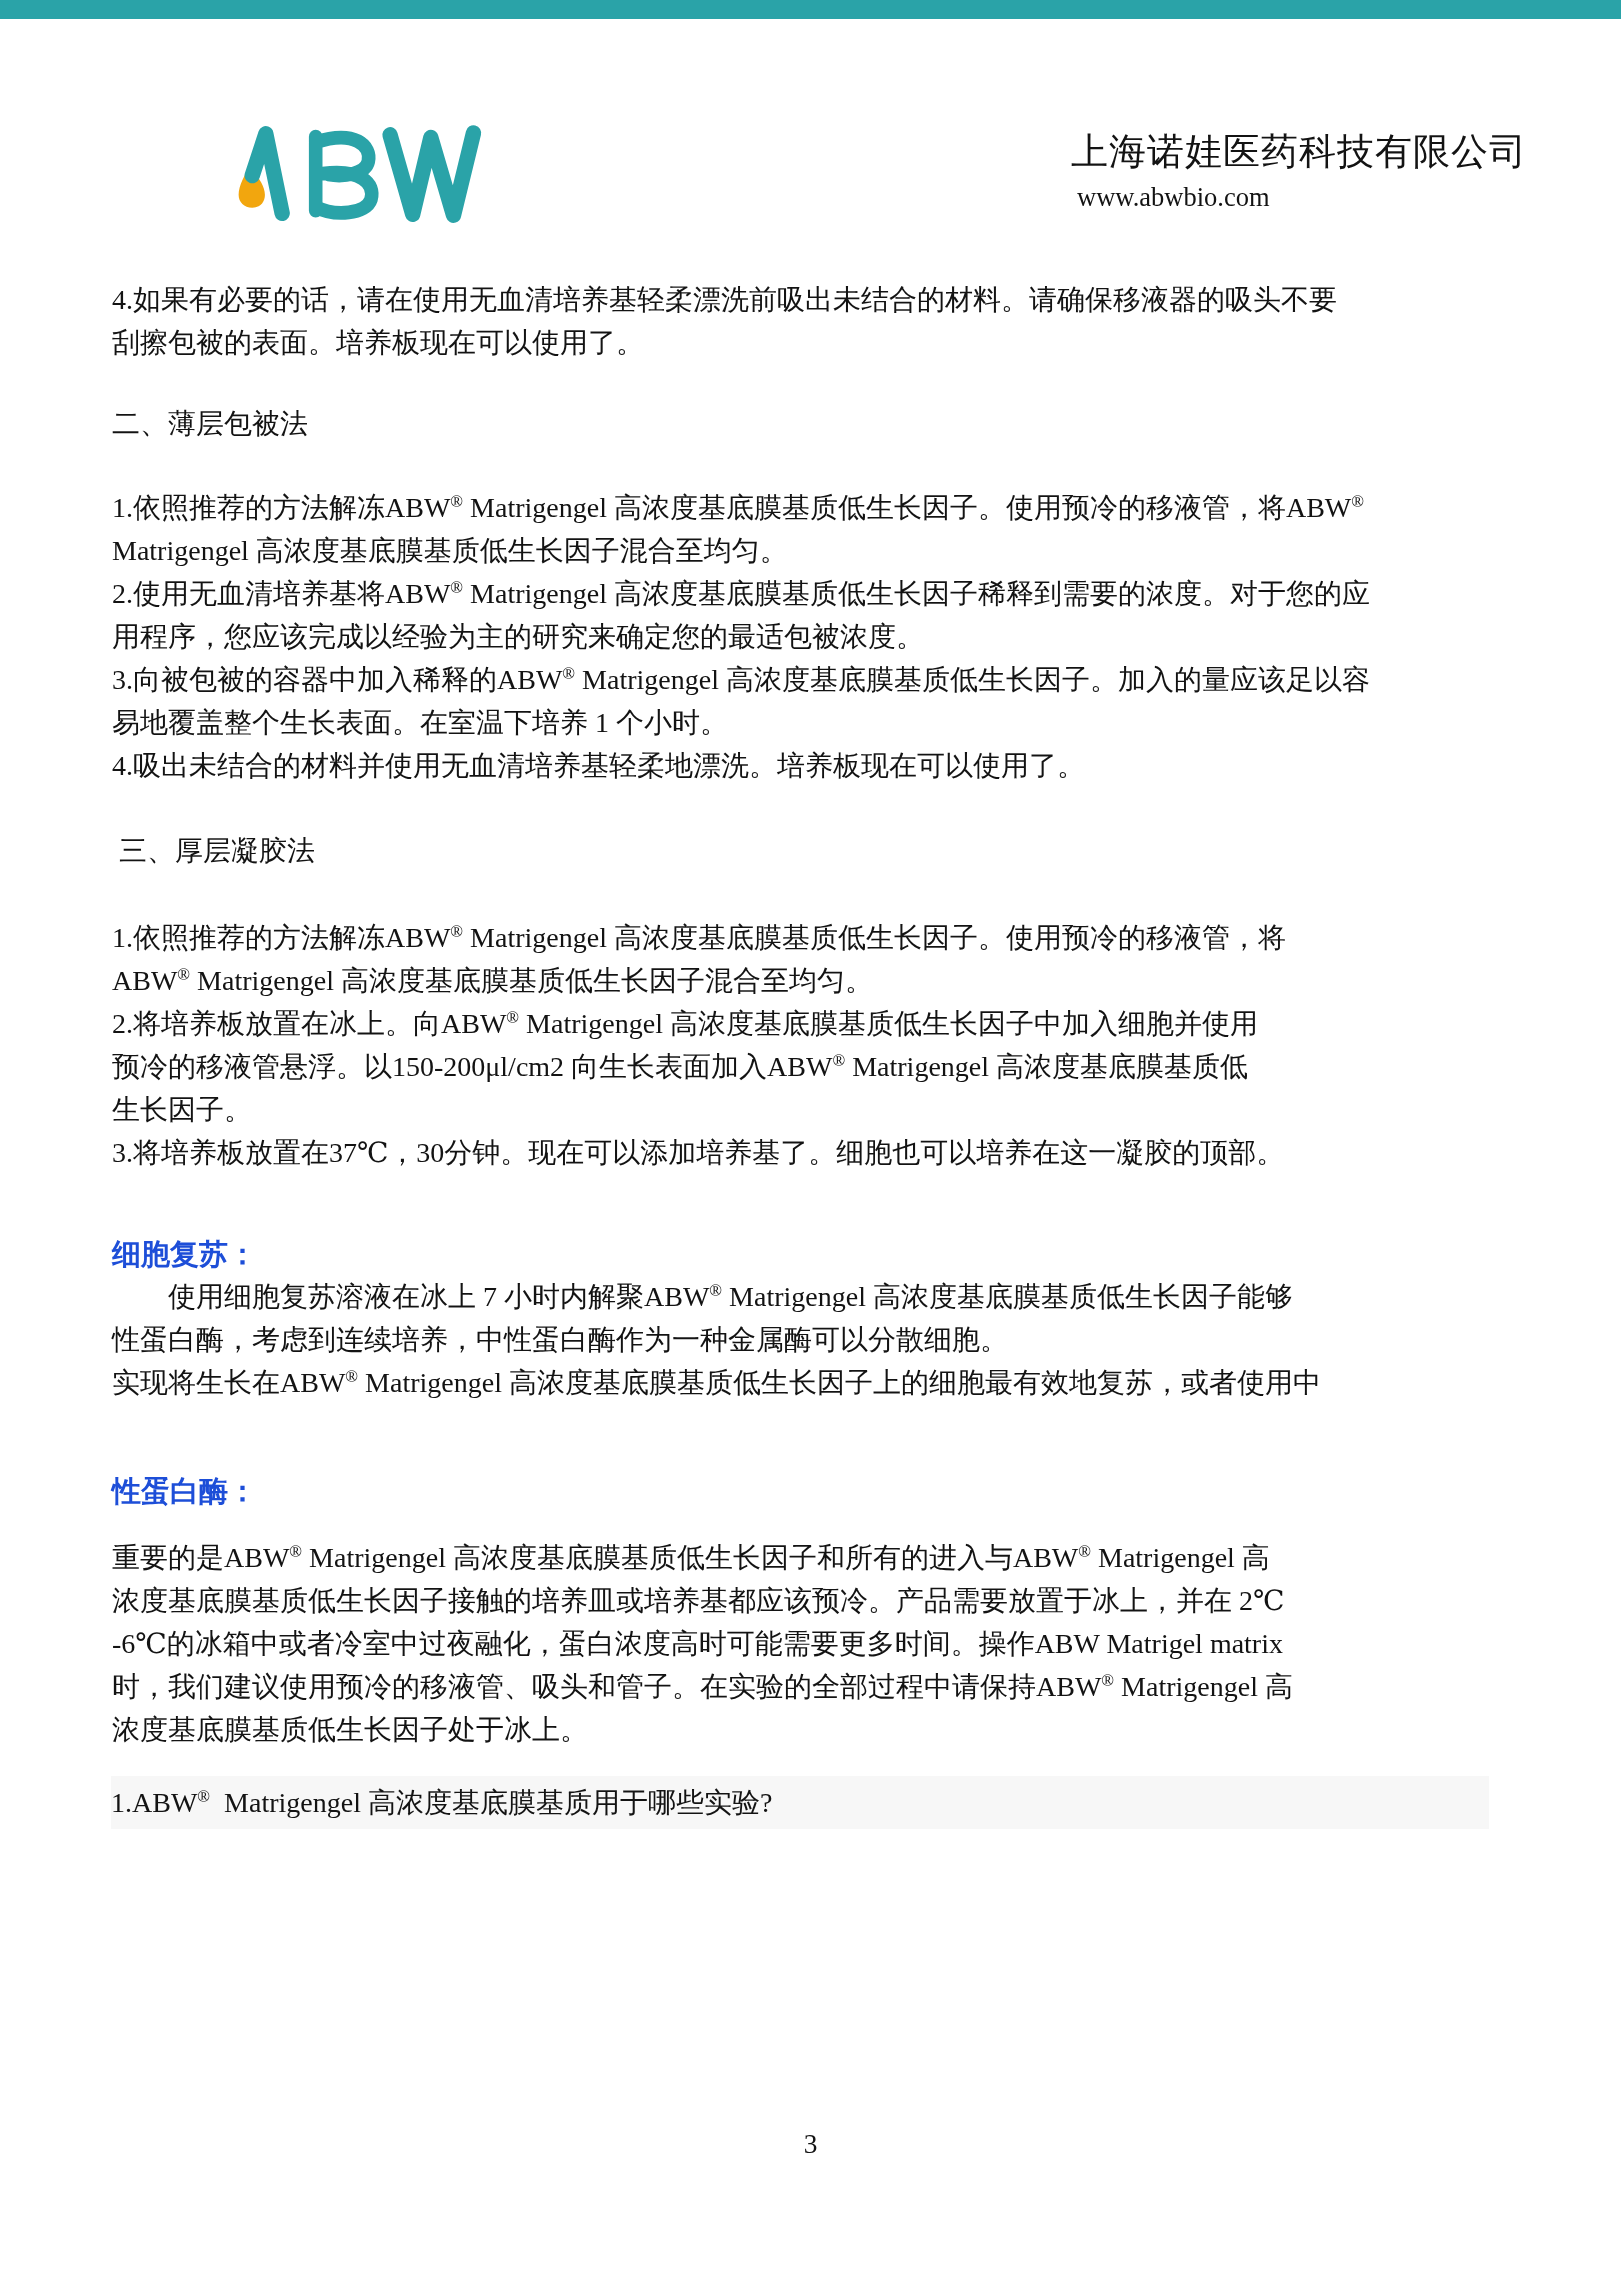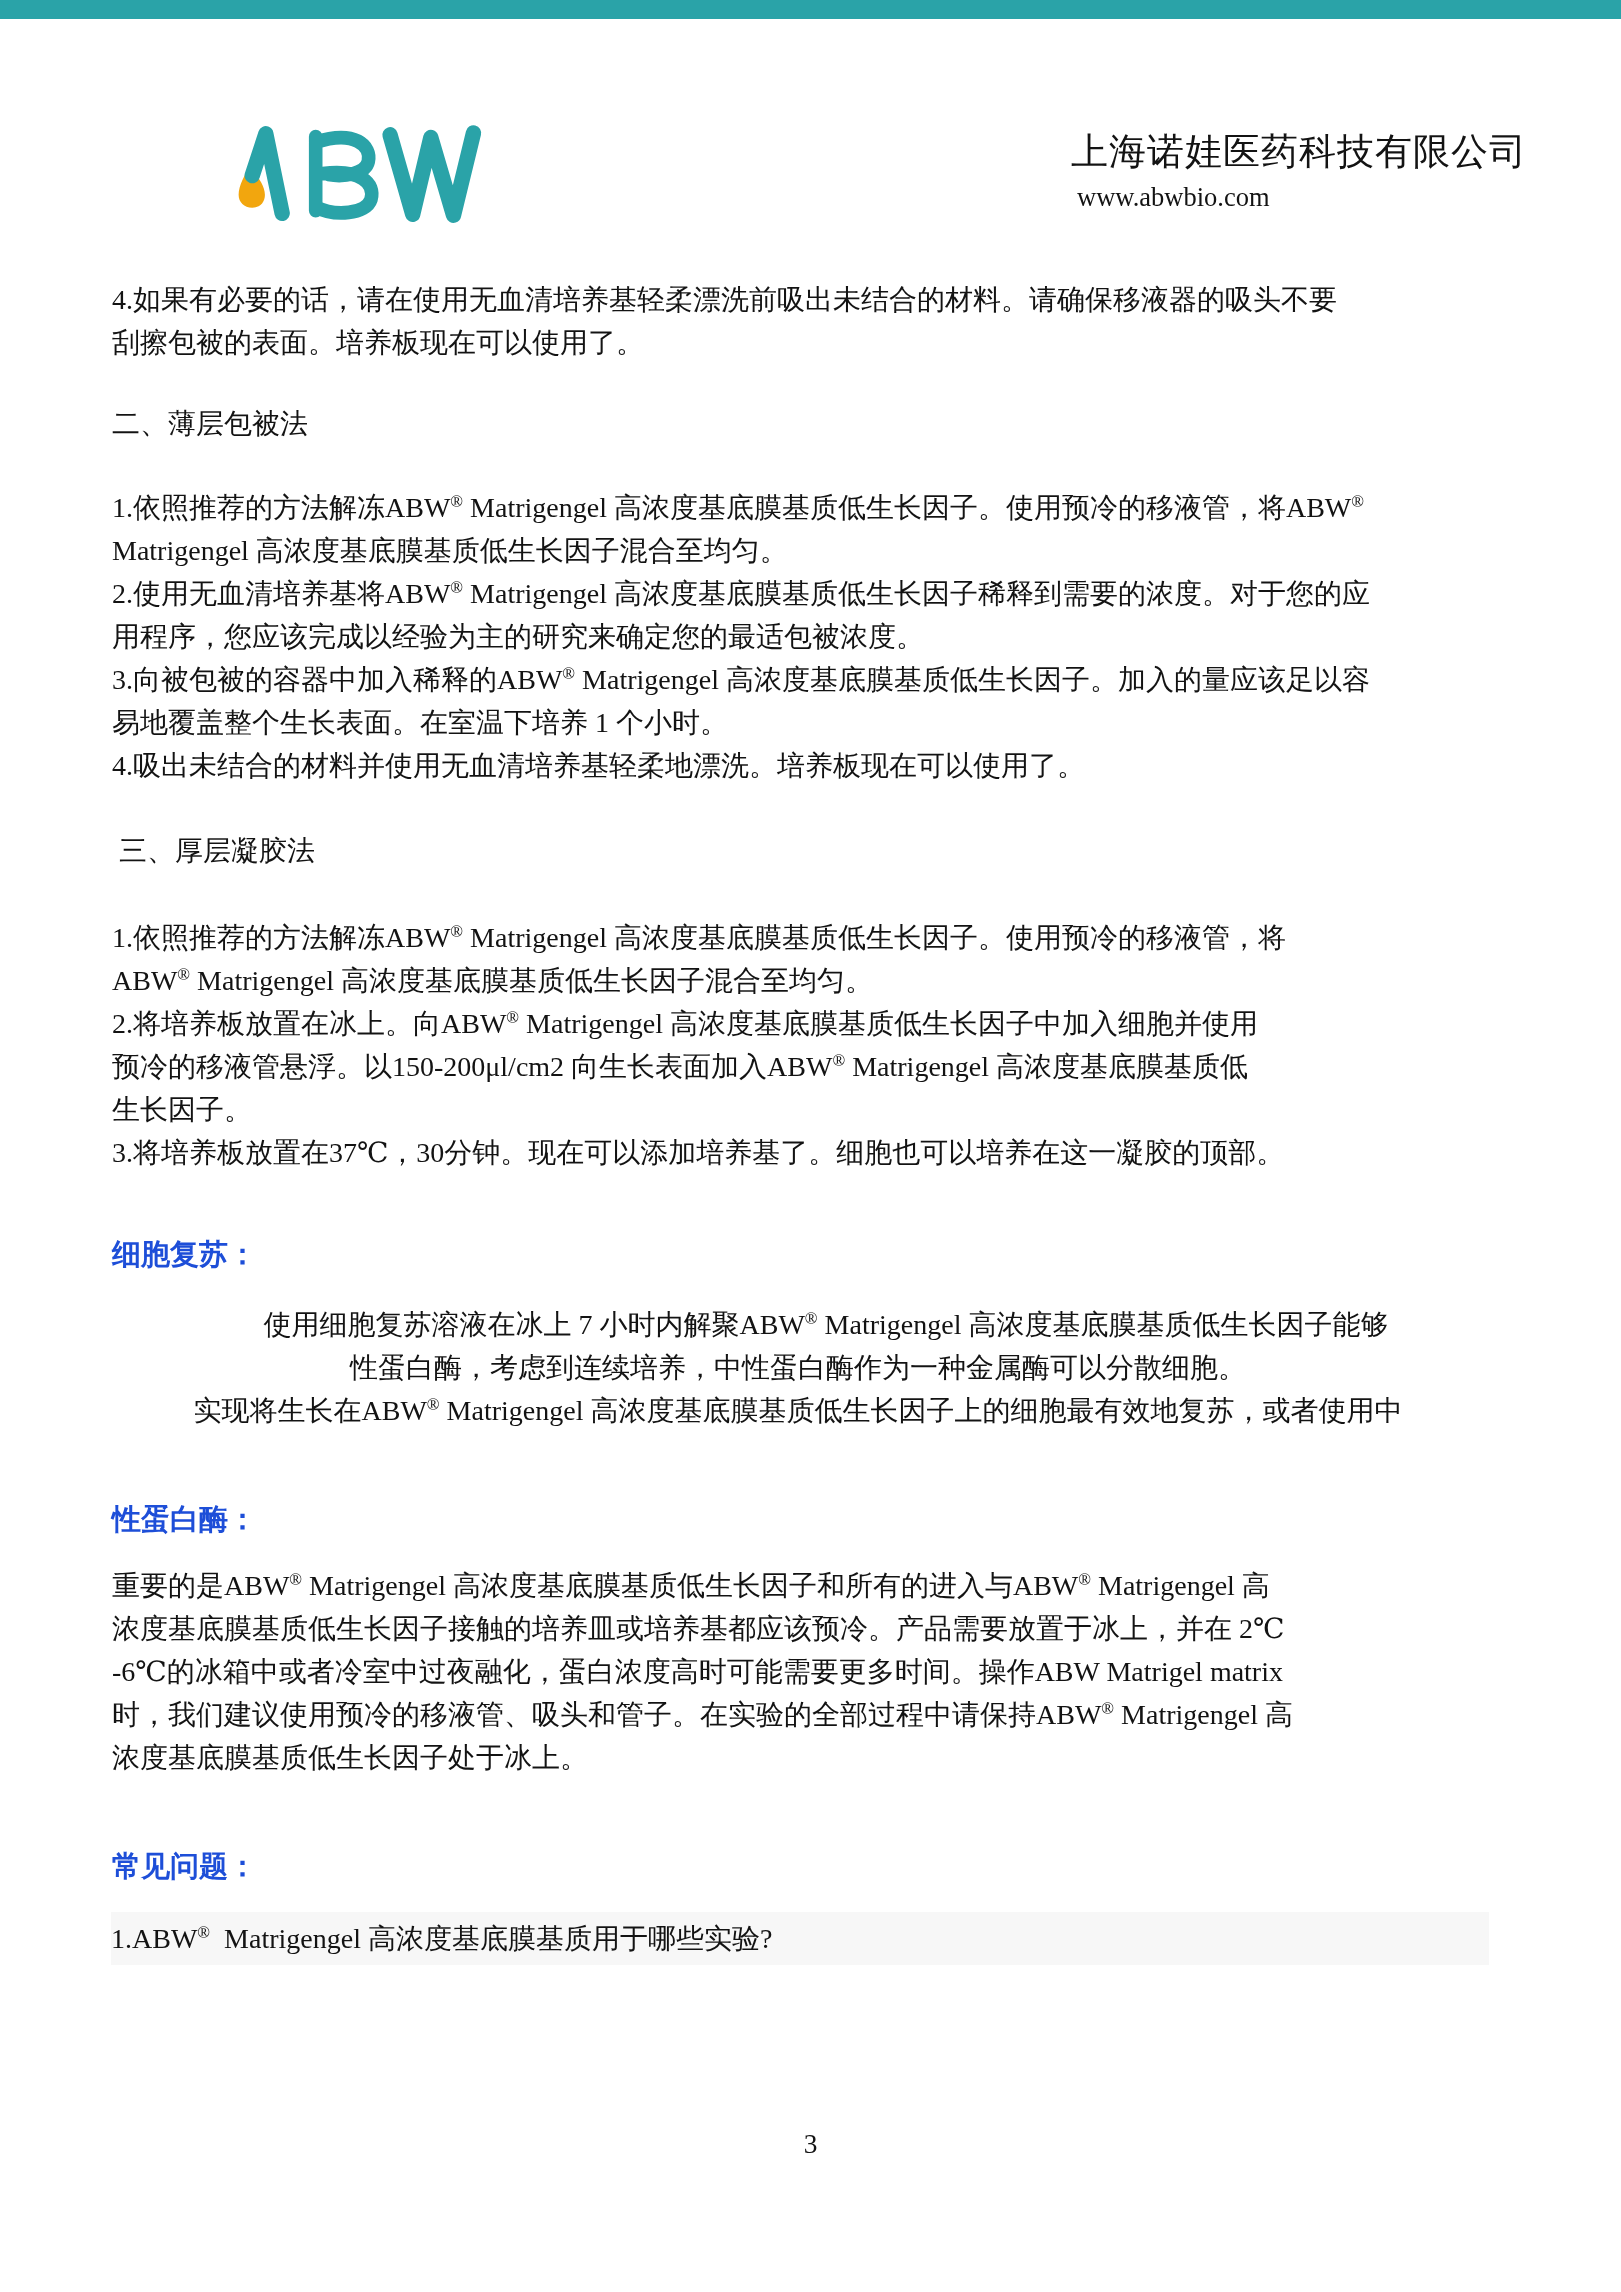--- a/index.html
+++ b/index.html
@@ -93,33 +93,32 @@
       <div class="subheading" style="margin-top: 43px;"> 三、厚层凝胶法</div>
       <div style="margin-top: 44px;">
         <div class="line">1.依照推荐的方法解冻ABW<sup>®</sup> Matrigengel 高浓度基底膜基质低生长因子。使用预冷的移液管，将</div>
         <div class="line">ABW<sup>®</sup> Matrigengel 高浓度基底膜基质低生长因子混合至均匀。</div>
         <div class="line">2.将培养板放置在冰上。向ABW<sup>®</sup> Matrigengel 高浓度基底膜基质低生长因子中加入细胞并使用</div>
         <div class="line">预冷的移液管悬浮。以150-200μl/cm2 向生长表面加入ABW<sup>®</sup> Matrigengel 高浓度基底膜基质低</div>
         <div class="line">生长因子。</div>
         <div class="line">3.将培养板放置在37℃，30分钟。现在可以添加培养基了。细胞也可以培养在这一凝胶的顶部。</div>
       </div>
       <div class="heading" style="margin-top: 59px;">细胞复苏：</div>
-      <div style="margin-top: 28px; text-align: center;">
+      <div style="">
         <div class="line">　　使用细胞复苏溶液在冰上 7 小时内解聚ABW<sup>®</sup> Matrigengel 高浓度基底膜基质低生长因子能够</div>
         <div class="line">性蛋白酶，考虑到连续培养，中性蛋白酶作为一种金属酶可以分散细胞。</div>
         <div class="line">实现将生长在ABW<sup>®</sup> Matrigengel 高浓度基底膜基质低生长因子上的细胞最有效地复苏，或者使用中</div>
       </div>
       <div class="heading" style="margin-top: 66px;">性蛋白酶：</div>
       <div style="margin-top: 23.5px;">
         <div class="line">重要的是ABW<sup>®</sup> Matrigengel 高浓度基底膜基质低生长因子和所有的进入与ABW<sup>®</sup> Matrigengel 高</div>
         <div class="line">浓度基底膜基质低生长因子接触的培养皿或培养基都应该预冷。产品需要放置于冰上，并在 2℃</div>
         <div class="line">-6℃的冰箱中或者冷室中过夜融化，蛋白浓度高时可能需要更多时间。操作ABW Matrigel matrix</div>
         <div class="line">时，我们建议使用预冷的移液管、吸头和管子。在实验的全部过程中请保持ABW<sup>®</sup> Matrigengel 高</div>
         <div class="line">浓度基底膜基质低生长因子处于冰上。</div>
       </div>
-      <div class="heading" style="margin-top: 66px;">常见问题：</div>
       <div class="highlight" style="margin-top: 25.5px;">1.ABW<sup>®</sup>  Matrigengel 高浓度基底膜基质用于哪些实验?</div>
     </main>
 
   <div class="pagenum">3</div>
 
 </div>
 
 
 </body></html>

